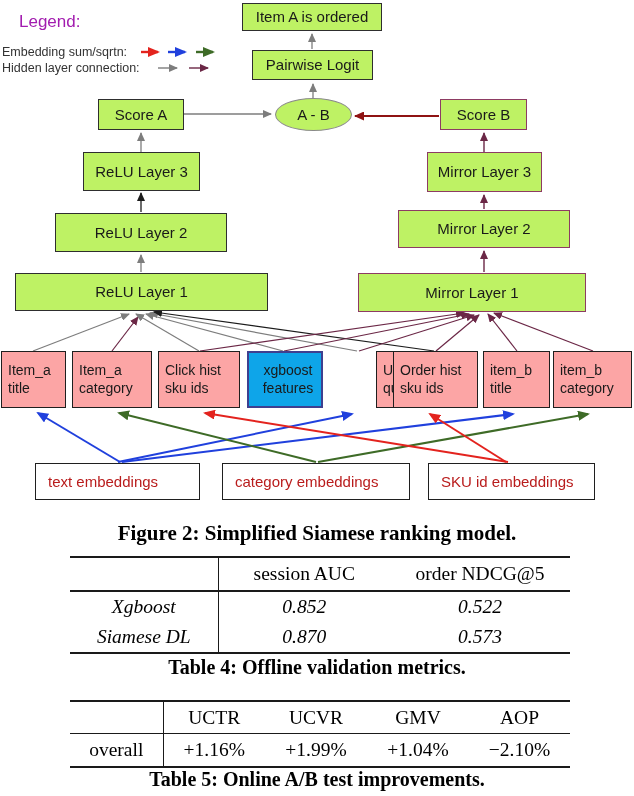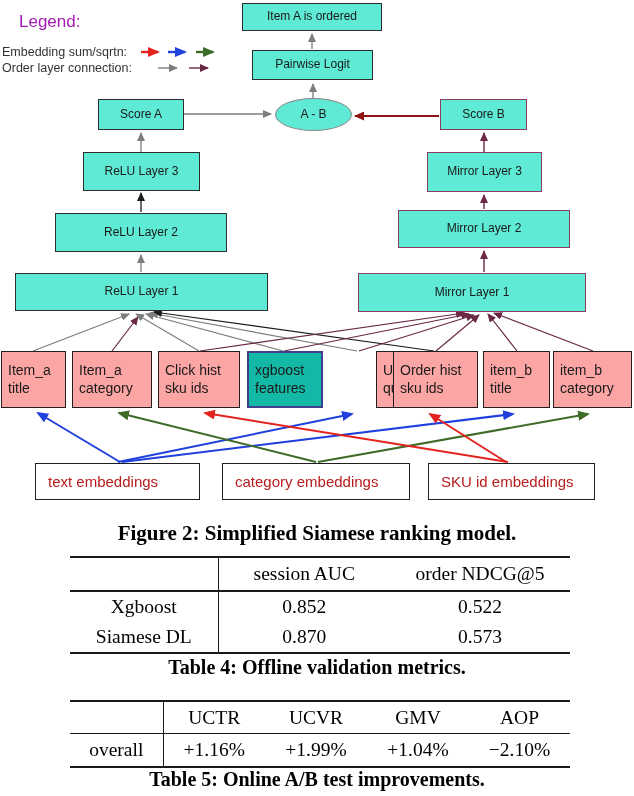--- a/index.html
+++ b/index.html
@@ -2,42 +2,42 @@
 <html><head>
 <meta charset="utf-8">
 <style>
   html,body{margin:0;padding:0;background:#ffffff;}
   .page{position:relative;width:634px;height:796px;background:#fff;overflow:hidden;
         font-family:"Liberation Sans",sans-serif;color:#111;}
   .abs{position:absolute;}
   svg{position:absolute;left:0;top:0;}
   
   .node{position:absolute;display:flex;align-items:center;justify-content:center;
-        border:1px solid #2e2e2e;background:#5eead4;font-size:12px;line-height:1.15;
+        border:1px solid #2e2e2e;background:#bef264;font-size:15px;line-height:1.15;
         text-align:center;box-sizing:border-box;color:#1a1a1a;}
   .node.mirror{border-color:#8d3b63;}
   .ellipse{border-radius:50%;border:1px solid #8a8a8a;}
   .feat{position:absolute;display:flex;align-items:center;border:1px solid #1f1f1f;
         background:#fca5a5;font-size:14px;line-height:1.25;text-align:left;
         padding-left:6px;box-sizing:border-box;color:#1a1a1a;}
-  .feat.gray{background:#14b8a6;border:2px solid #3f3f8f;}
+  .feat.gray{background:#0ea5e9;border:2px solid #3f3f8f;text-align:center;}
   .emb{position:absolute;display:flex;align-items:center;border:1px solid #1f1f1f;
        background:#fff;font-size:15px;padding-left:12px;box-sizing:border-box;color:#b91c1c;}
   
   .legend-title{position:absolute;left:19px;top:12px;font-size:17px;color:#a21caf;}
   .legend-row{position:absolute;font-size:12.5px;color:#333;}
   
   .fig-caption{position:absolute;left:0;top:521px;width:634px;text-align:center;
        font-family:"Liberation Serif",serif;font-weight:bold;font-size:21px;color:#000;}
   .tbl{position:absolute;left:70px;width:500px;font-family:"Liberation Serif",serif;
        font-size:19.5px;color:#000;}
   table{border-collapse:collapse;width:100%;table-layout:fixed;}
   td,th{padding:0;font-weight:normal;text-align:center;}
   .t4 thead th{height:32px;border-top:2px solid #1a1a1a;border-bottom:2px solid #1a1a1a;}
-  .t4 tbody td{height:30px;}
+  .t4 tbody td{height:30px;font-style:italic;}
   .t4 tbody tr:last-child td{border-bottom:2px solid #1a1a1a;}
   .t4 .stub{border-right:1.5px solid #1a1a1a;}
   .t5 thead th{height:31px;border-top:2px solid #1a1a1a;border-bottom:1.5px solid #1a1a1a;}
   .t5 tbody td{height:32px;border-bottom:2px solid #1a1a1a;}
   .t5 .stub{border-right:1.5px solid #1a1a1a;}
   .tbl-caption{position:absolute;left:0;width:634px;text-align:center;
        font-family:"Liberation Serif",serif;font-weight:bold;font-size:20px;color:#000;}
 </style>
 </head>
 <body>
@@ -124,21 +124,21 @@
         <line x1="122" y1="462" x2="513" y2="414" stroke="#2040dd" marker-end="url(#b-blue)"></line>
         <line x1="316" y1="462" x2="119" y2="413" stroke="#3e6b27" marker-end="url(#b-green)"></line>
         <line x1="318" y1="462" x2="588" y2="414" stroke="#3e6b27" marker-end="url(#b-green)"></line>
         <line x1="508" y1="462" x2="205" y2="413" stroke="#e3231e" marker-end="url(#b-red)"></line>
         <line x1="506" y1="462" x2="430" y2="414" stroke="#e3231e" marker-end="url(#b-red)"></line>
       </g>
     </svg>
 
     <div class="legend-title">Legend:</div>
     <div class="legend-row" style="left:2px;top:45px;">Embedding sum/sqrtn:</div>
-    <div class="legend-row" style="left:2px;top:61px;">Order layer connection:</div>
+    <div class="legend-row" style="left:2px;top:61px;">Hidden layer connection:</div>
 
     <div class="node" style="left:242px;top:3px;width:140px;height:28px;">Item A is ordered</div>
     <div class="node" style="left:252px;top:50px;width:121px;height:30px;">Pairwise Logit</div>
     <div class="node ellipse" style="left:275px;top:98px;width:77px;height:33px;">A - B</div>
 
     <div class="node" style="left:98px;top:99px;width:86px;height:31px;">Score A</div>
     <div class="node" style="left:83px;top:152px;width:117px;height:39px;">ReLU Layer 3</div>
     <div class="node" style="left:55px;top:213px;width:172px;height:39px;">ReLU Layer 2</div>
     <div class="node" style="left:15px;top:273px;width:253px;height:38px;">ReLU Layer 1</div>
 

